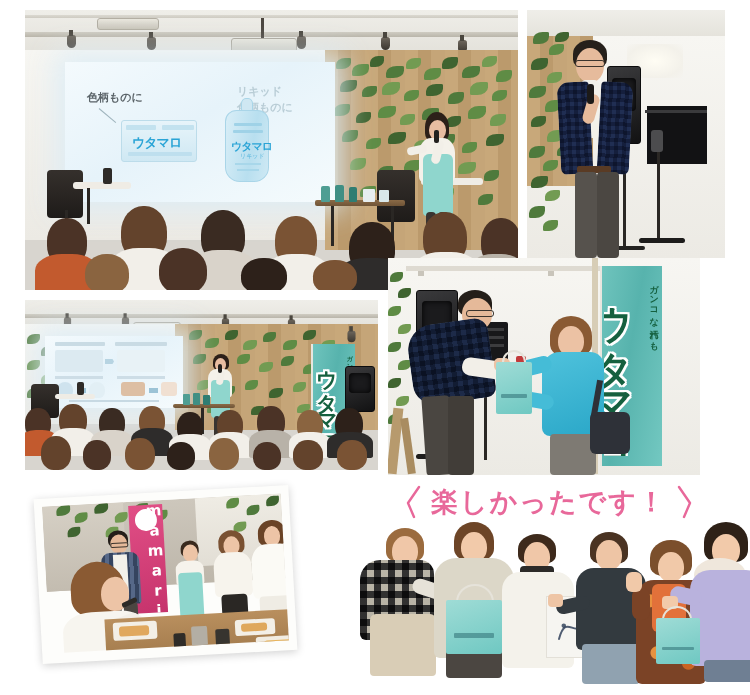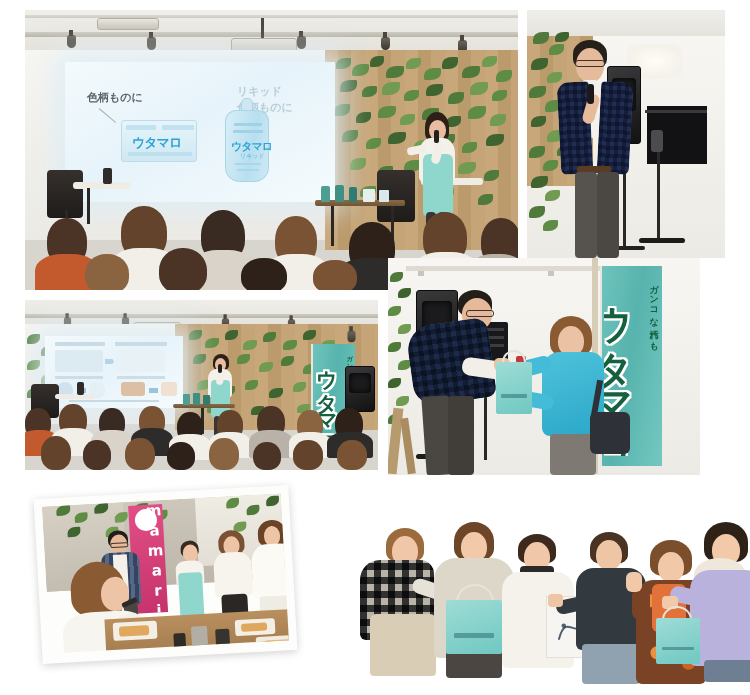--- a/index.html
+++ b/index.html
@@ -706,20 +706,29 @@
         <div style="position:absolute;left:142px;top:128px;width:16px;height:20px;background:#b3aea4;border-radius:2px;"></div>
         <div style="position:absolute;left:166px;top:132px;width:14px;height:20px;background:#37342f;border-radius:2px;"></div>
         <div style="position:absolute;left:186px;top:124px;width:40px;height:16px;background:#f3efe6;border-radius:3px;"></div>
         <div style="position:absolute;left:192px;top:128px;width:26px;height:8px;background:#dfa85c;border-radius:3px;"></div>
         <div style="position:absolute;left:206px;top:142px;width:48px;height:23px;background:#f1ece1;border-radius:3px;"></div>
         <div style="position:absolute;left:214px;top:146px;width:32px;height:13px;background:#e8b45c;border-radius:3px;"></div>
       </div>
     </div>
   </div>
 
+  <div class="caption" style="left:405px; top:484px;">
+    <svg class="brk" viewBox="0 0 16 34">
+      <path d="M14 2 L3 18 L9 32" fill="none" stroke="#e8689a" stroke-width="2.4" stroke-linejoin="round" stroke-linecap="round"></path>
+    </svg>
+    <span class="txt">楽しかったです！</span>
+    <svg class="brk" viewBox="0 0 16 34">
+      <path d="M2 2 L13 18 L7 32" fill="none" stroke="#e8689a" stroke-width="2.4" stroke-linejoin="round" stroke-linecap="round"></path>
+    </svg>
+  </div>
 
   <div class="cutout" style="left:360px; top:522px; width:380px; height:162px;">
 
     <div class="person" style="left:0px;top:6px;width:88px;height:148px;">
       <div class="p-hair" style="left:26px;top:0;width:38px;height:34px;background:#9b6b3e;"></div>
       <div class="p-head" style="left:32px;top:8px;width:26px;height:30px;background:#f0c7a8;"></div>
       <div style="position:absolute;left:0px;top:32px;width:74px;height:80px;border-radius:20px 14px 6px 6px;
            background:repeating-linear-gradient(90deg,#3a3a3c 0 7px,#d9d6ce 7px 14px),repeating-linear-gradient(0deg,#3a3a3c 0 7px,#d9d6ce 7px 14px);
            background-blend-mode:multiply;"></div>
       <div style="position:absolute;left:10px;top:86px;width:66px;height:62px;background:#d9cdb6;border-radius:6px 6px 4px 4px;"></div>

